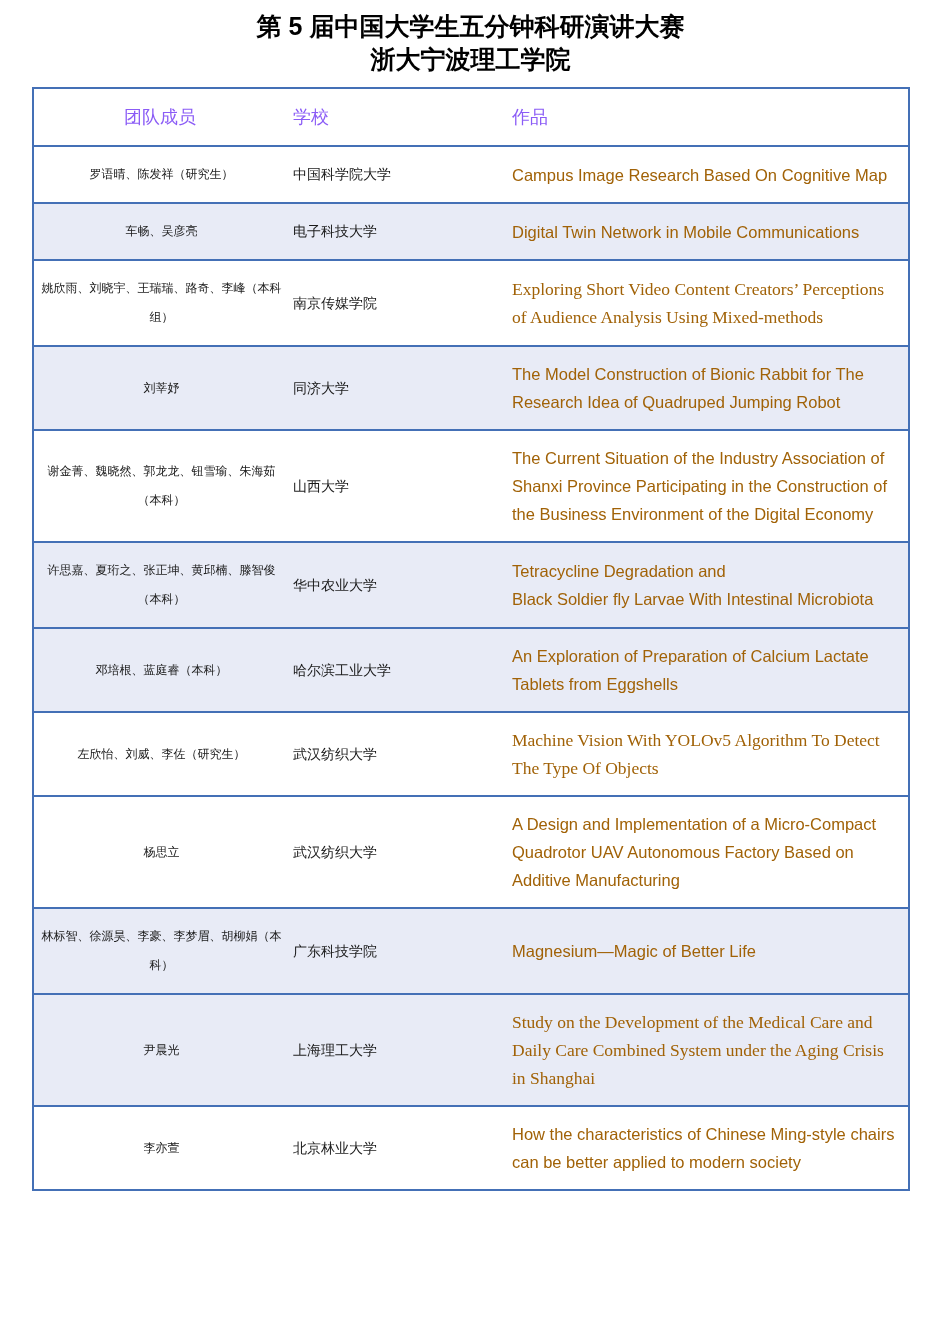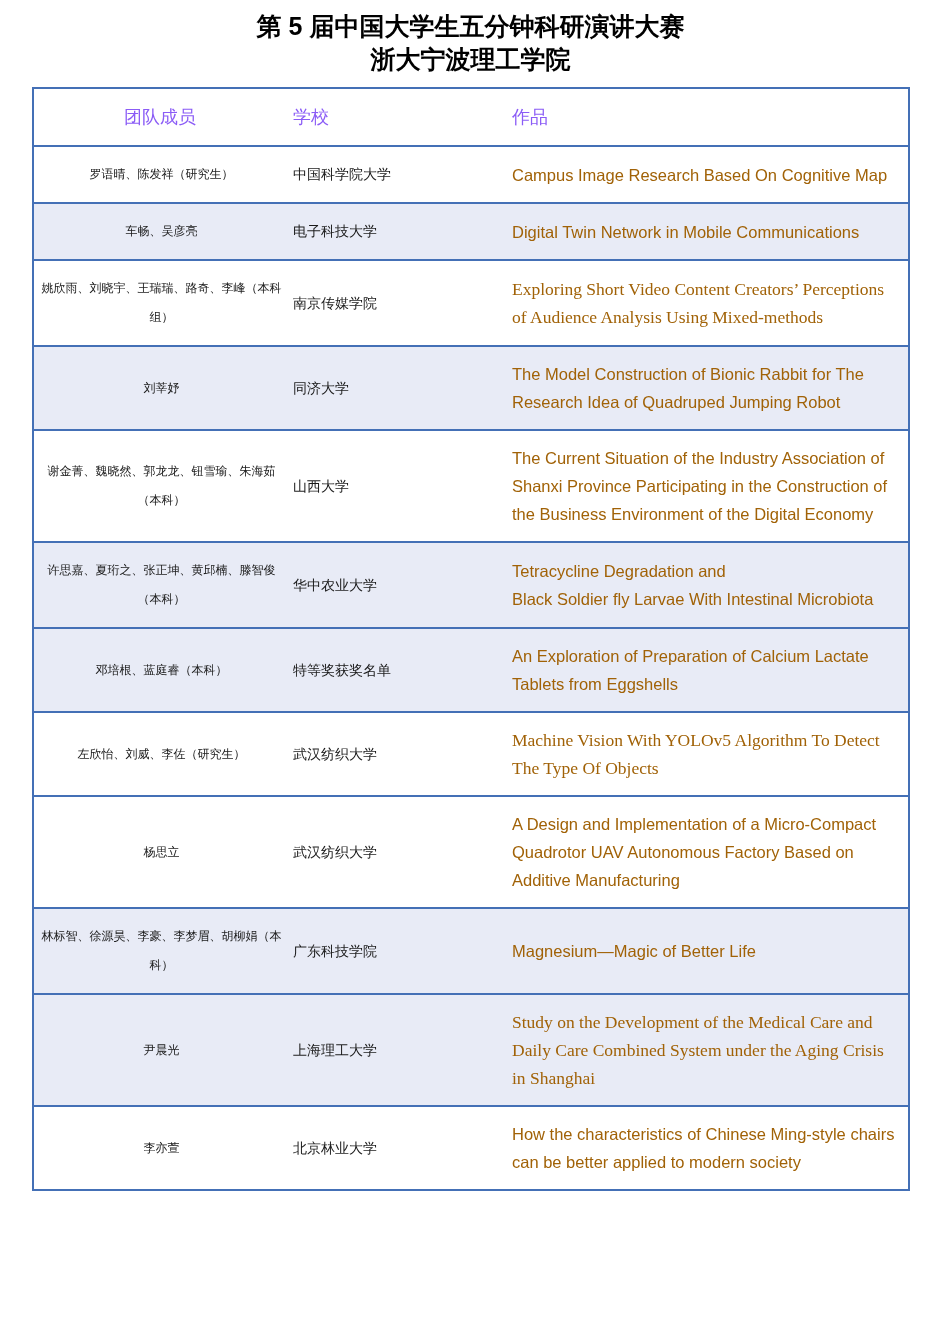--- a/index.html
+++ b/index.html
@@ -121,21 +121,21 @@
         <td class="work-cell">The Current Situation of the Industry Association of Shanxi Province Participating in the Construction of the Business Environment of the Digital Economy</td>
       </tr>
       <tr class="shaded">
         <td class="members-cell">许思嘉、夏珩之、张正坤、黄邱楠、滕智俊（本科）</td>
         <td class="school-cell">华中农业大学</td>
         <td class="work-cell center">Tetracycline Degradation and
 Black Soldier fly Larvae With Intestinal Microbiota</td>
       </tr>
       <tr class="shaded">
         <td class="members-cell">邓培根、蓝庭睿（本科）</td>
-        <td class="school-cell">特等奖获奖名单</td>
+        <td class="school-cell">哈尔滨工业大学</td>
         <td class="work-cell">An Exploration of Preparation of Calcium Lactate Tablets from Eggshells</td>
       </tr>
       <tr>
         <td class="members-cell">左欣怡、刘威、李佐（研究生）</td>
         <td class="school-cell">武汉纺织大学</td>
         <td class="work-cell serif">Machine Vision With YOLOv5 Algorithm To Detect The Type Of Objects</td>
       </tr>
       <tr>
         <td class="members-cell">杨思立</td>
         <td class="school-cell">武汉纺织大学</td>

